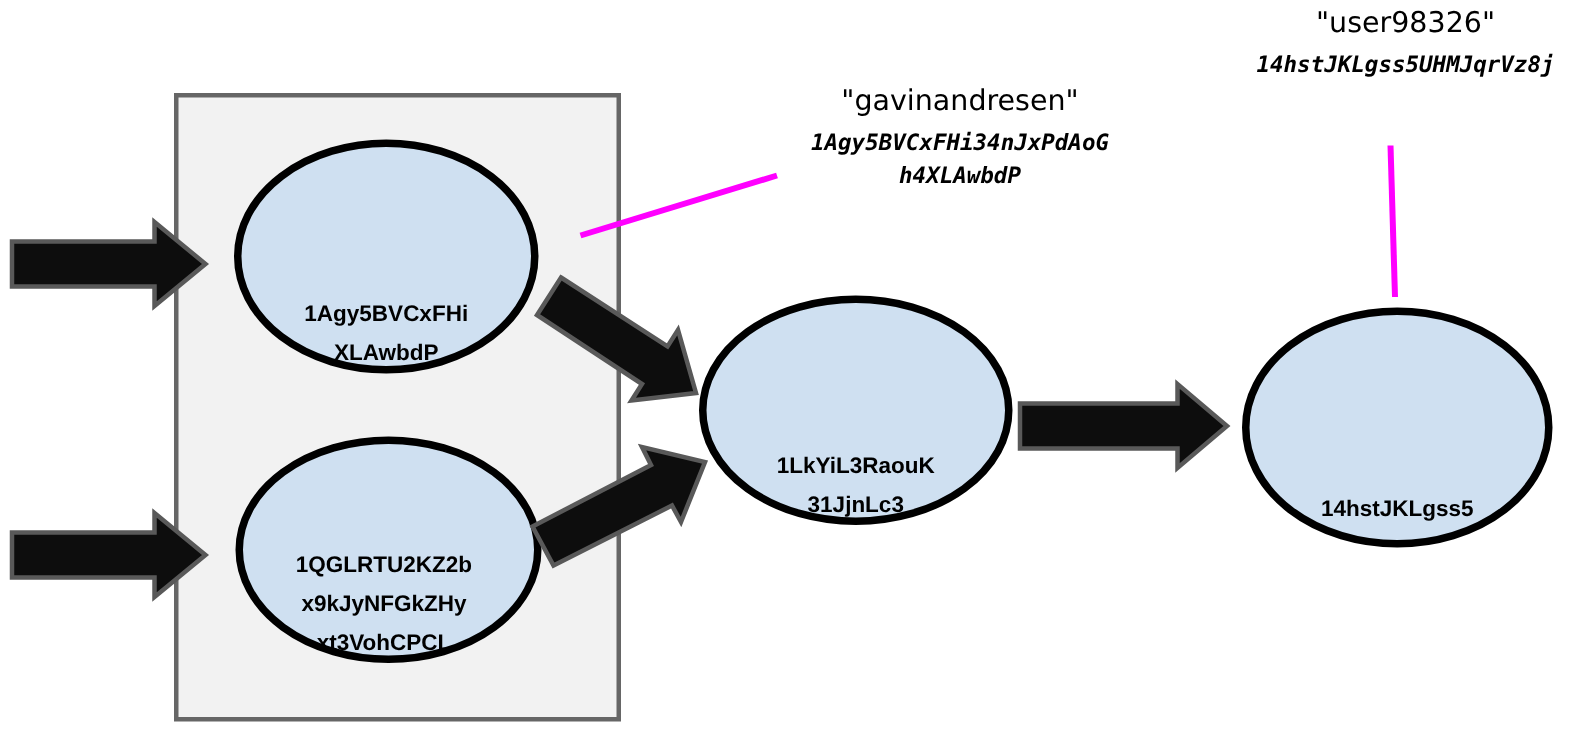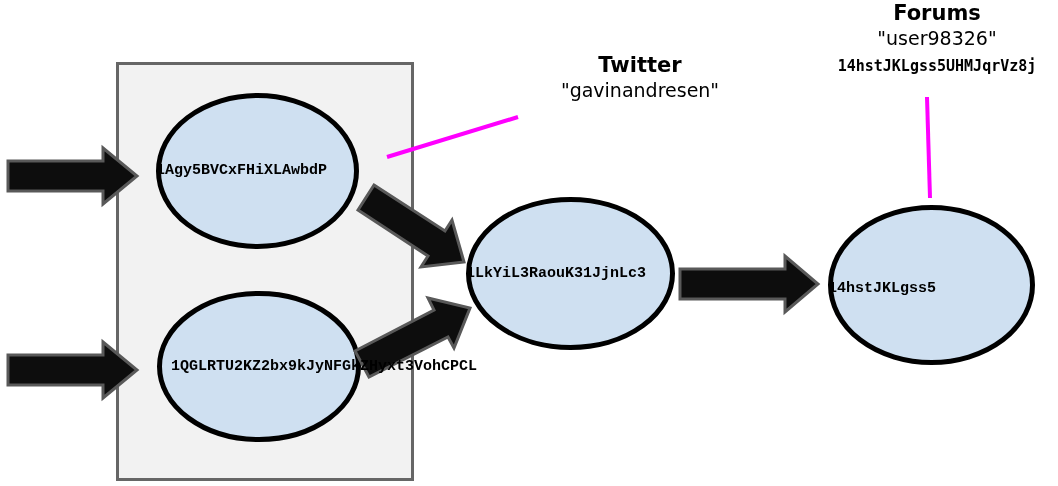--- a/index.html
+++ b/index.html
@@ -12,32 +12,32 @@
     width:1058px;height:486px;position:relative;overflow:hidden;
     background:var(--background);
     font-family:"DejaVu Sans", sans-serif;
   }
   svg.layer{position:absolute;left:0;top:0;width:1058px;height:486px;}
   .box{fill:var(--box-fill);stroke:var(--box-border);stroke-width:3;}
   .node-ellipse{fill:var(--node-fill);stroke:var(--node-border);stroke-width:5;}
   .arrow{fill:var(--arrow-fill);stroke:var(--arrow-outline);stroke-width:3;stroke-linejoin:miter;}
   .ann-line{stroke:var(--annotation-line);stroke-width:4;stroke-linecap:butt;fill:none;}
   .node-label{
-    position:absolute;display:flex;flex-direction:row;
-    align-items:center;justify-content:flex-start;text-align:center;
+    position:absolute;display:flex;flex-direction:column;
+    align-items:center;justify-content:flex-end;text-align:center;
     color:var(--text);
-    font-family:Liberation Mono, monospace;
+    font-family:Liberation Sans, sans-serif;
     font-weight:bold;font-size:15px;line-height:26px;
   }
   .annotation{position:absolute;text-align:center;color:var(--text);}
   .ann-title{font-size:21px;font-weight:bold;line-height:23px;}
   .ann-user{font-size:19px;line-height:22px;margin-top:2px;}
   .ann-addr{
     font-family:"DejaVu Sans Mono","Liberation Mono",monospace;
-    font-weight:bold;font-size:15px;line-height:22px;
+    font-weight:bold;font-size:15px;line-height:22px;font-style:italic;
   }
   .ann-addr-block{margin-top:6px;}
 </style>
 </head>
 <body>
 
 <svg class="layer" viewBox="0 0 1058 486">
 
   <rect class="box" x="117.5" y="63.5" width="295" height="416"></rect>
 
@@ -53,37 +53,39 @@
   <polygon class="arrow" points="680,269 785,269 785,256 818,284 785,312 785,299 680,299"></polygon>
 
   <line class="ann-line" x1="387" y1="157" x2="518" y2="117"></line>
   <line class="ann-line" x1="927" y1="97" x2="930" y2="198"></line>
 </svg>
 
 <div class="node-label" style="left:156px;top:93px;width:203px;height:156px;">
   <div>1Agy5BVCxFHi</div>
   <div>XLAwbdP</div>
 </div>
-<div class="node-label" style="left:171px;top:291px;width:204px;height:151px;">
+<div class="node-label" style="left:154px;top:291px;width:204px;height:151px;">
   <div>1QGLRTU2KZ2b</div>
   <div>x9kJyNFGkZHy</div>
   <div>xt3VohCPCL</div>
 </div>
 <div class="node-label" style="left:466px;top:197px;width:209px;height:153px;">
   <div>1LkYiL3RaouK</div>
   <div>31JjnLc3</div>
 </div>
-<div class="node-label" style="left:828px;top:209px;width:207px;height:160px;">
+<div class="node-label" style="left:828px;top:193px;width:207px;height:160px;">
   <div>14hstJKLgss5</div>
 </div>
 
 <div class="annotation" style="left:515px;top:54px;width:250px;">
-  <div class="ann-title">Twitter</div>
   <div class="ann-user">"gavinandresen"</div>
+  <div class="ann-addr-block">
+    <div class="ann-addr">1Agy5BVCxFHi34nJxPdAoG</div>
+    <div class="ann-addr">h4XLAwbdP</div>
+  </div>
 </div>
 
 <div class="annotation" style="left:817px;top:2px;width:240px;">
-  <div class="ann-title">Forums</div>
   <div class="ann-user">"user98326"</div>
   <div class="ann-addr-block">
     <div class="ann-addr">14hstJKLgss5UHMJqrVz8j</div>
   </div>
 </div>
 
 </body></html>

